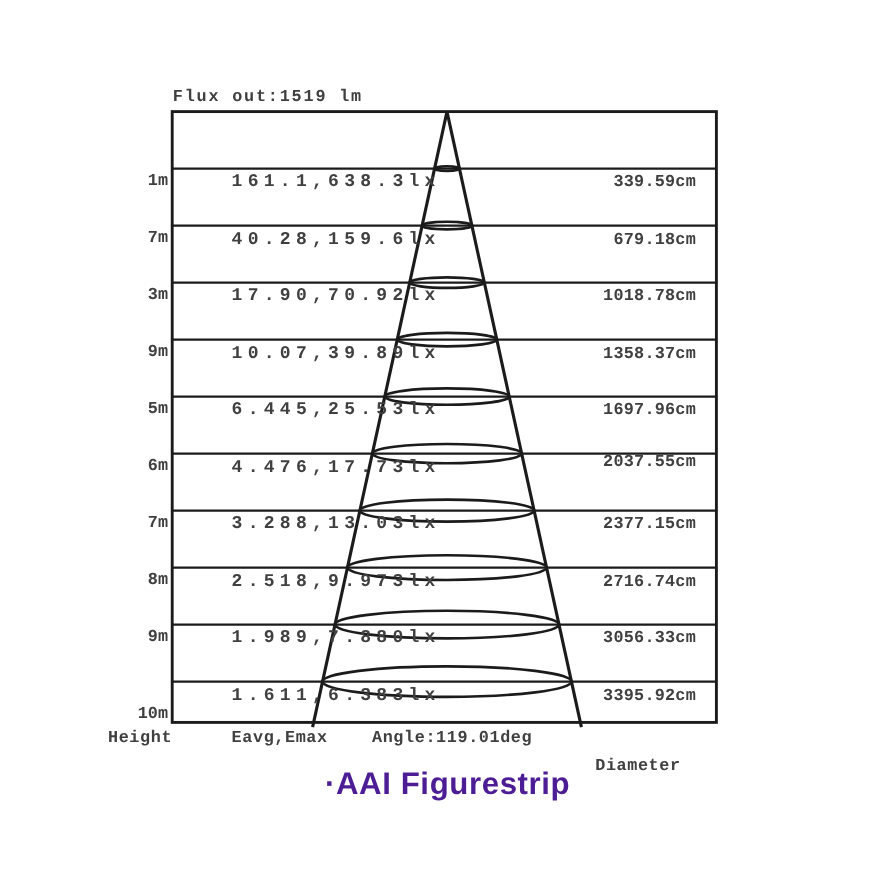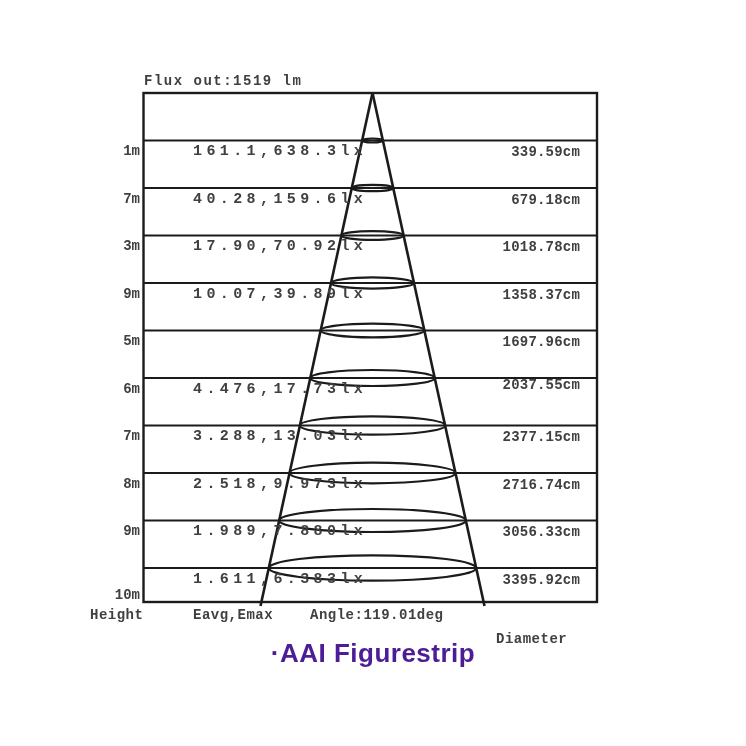--- a/index.html
+++ b/index.html
@@ -131,20 +131,21 @@
 
   <div class="mono row-height" style="top:239px">3m</div>
   <div class="mono row-lux" style="top:239px">17.90,70.92lx</div>
   <div class="mono row-diam" style="top:240px">1018.78cm</div>
 
   <div class="mono row-height" style="top:287px">9m</div>
   <div class="mono row-lux" style="top:287px">10.07,39.89lx</div>
   <div class="mono row-diam" style="top:288px">1358.37cm</div>
 
   <div class="mono row-height" style="top:334px">5m</div>
+  <div class="mono row-lux" style="top:334px">6.445,25.53lx</div>
   <div class="mono row-diam" style="top:335px">1697.96cm</div>
 
   <div class="mono row-height" style="top:382px">6m</div>
   <div class="mono row-lux" style="top:382px">4.476,17.73lx</div>
   <div class="mono row-diam" style="top:378px">2037.55cm</div>
 
   <div class="mono row-height" style="top:429px">7m</div>
   <div class="mono row-lux" style="top:429px">3.288,13.03lx</div>
   <div class="mono row-diam" style="top:430px">2377.15cm</div>
 

